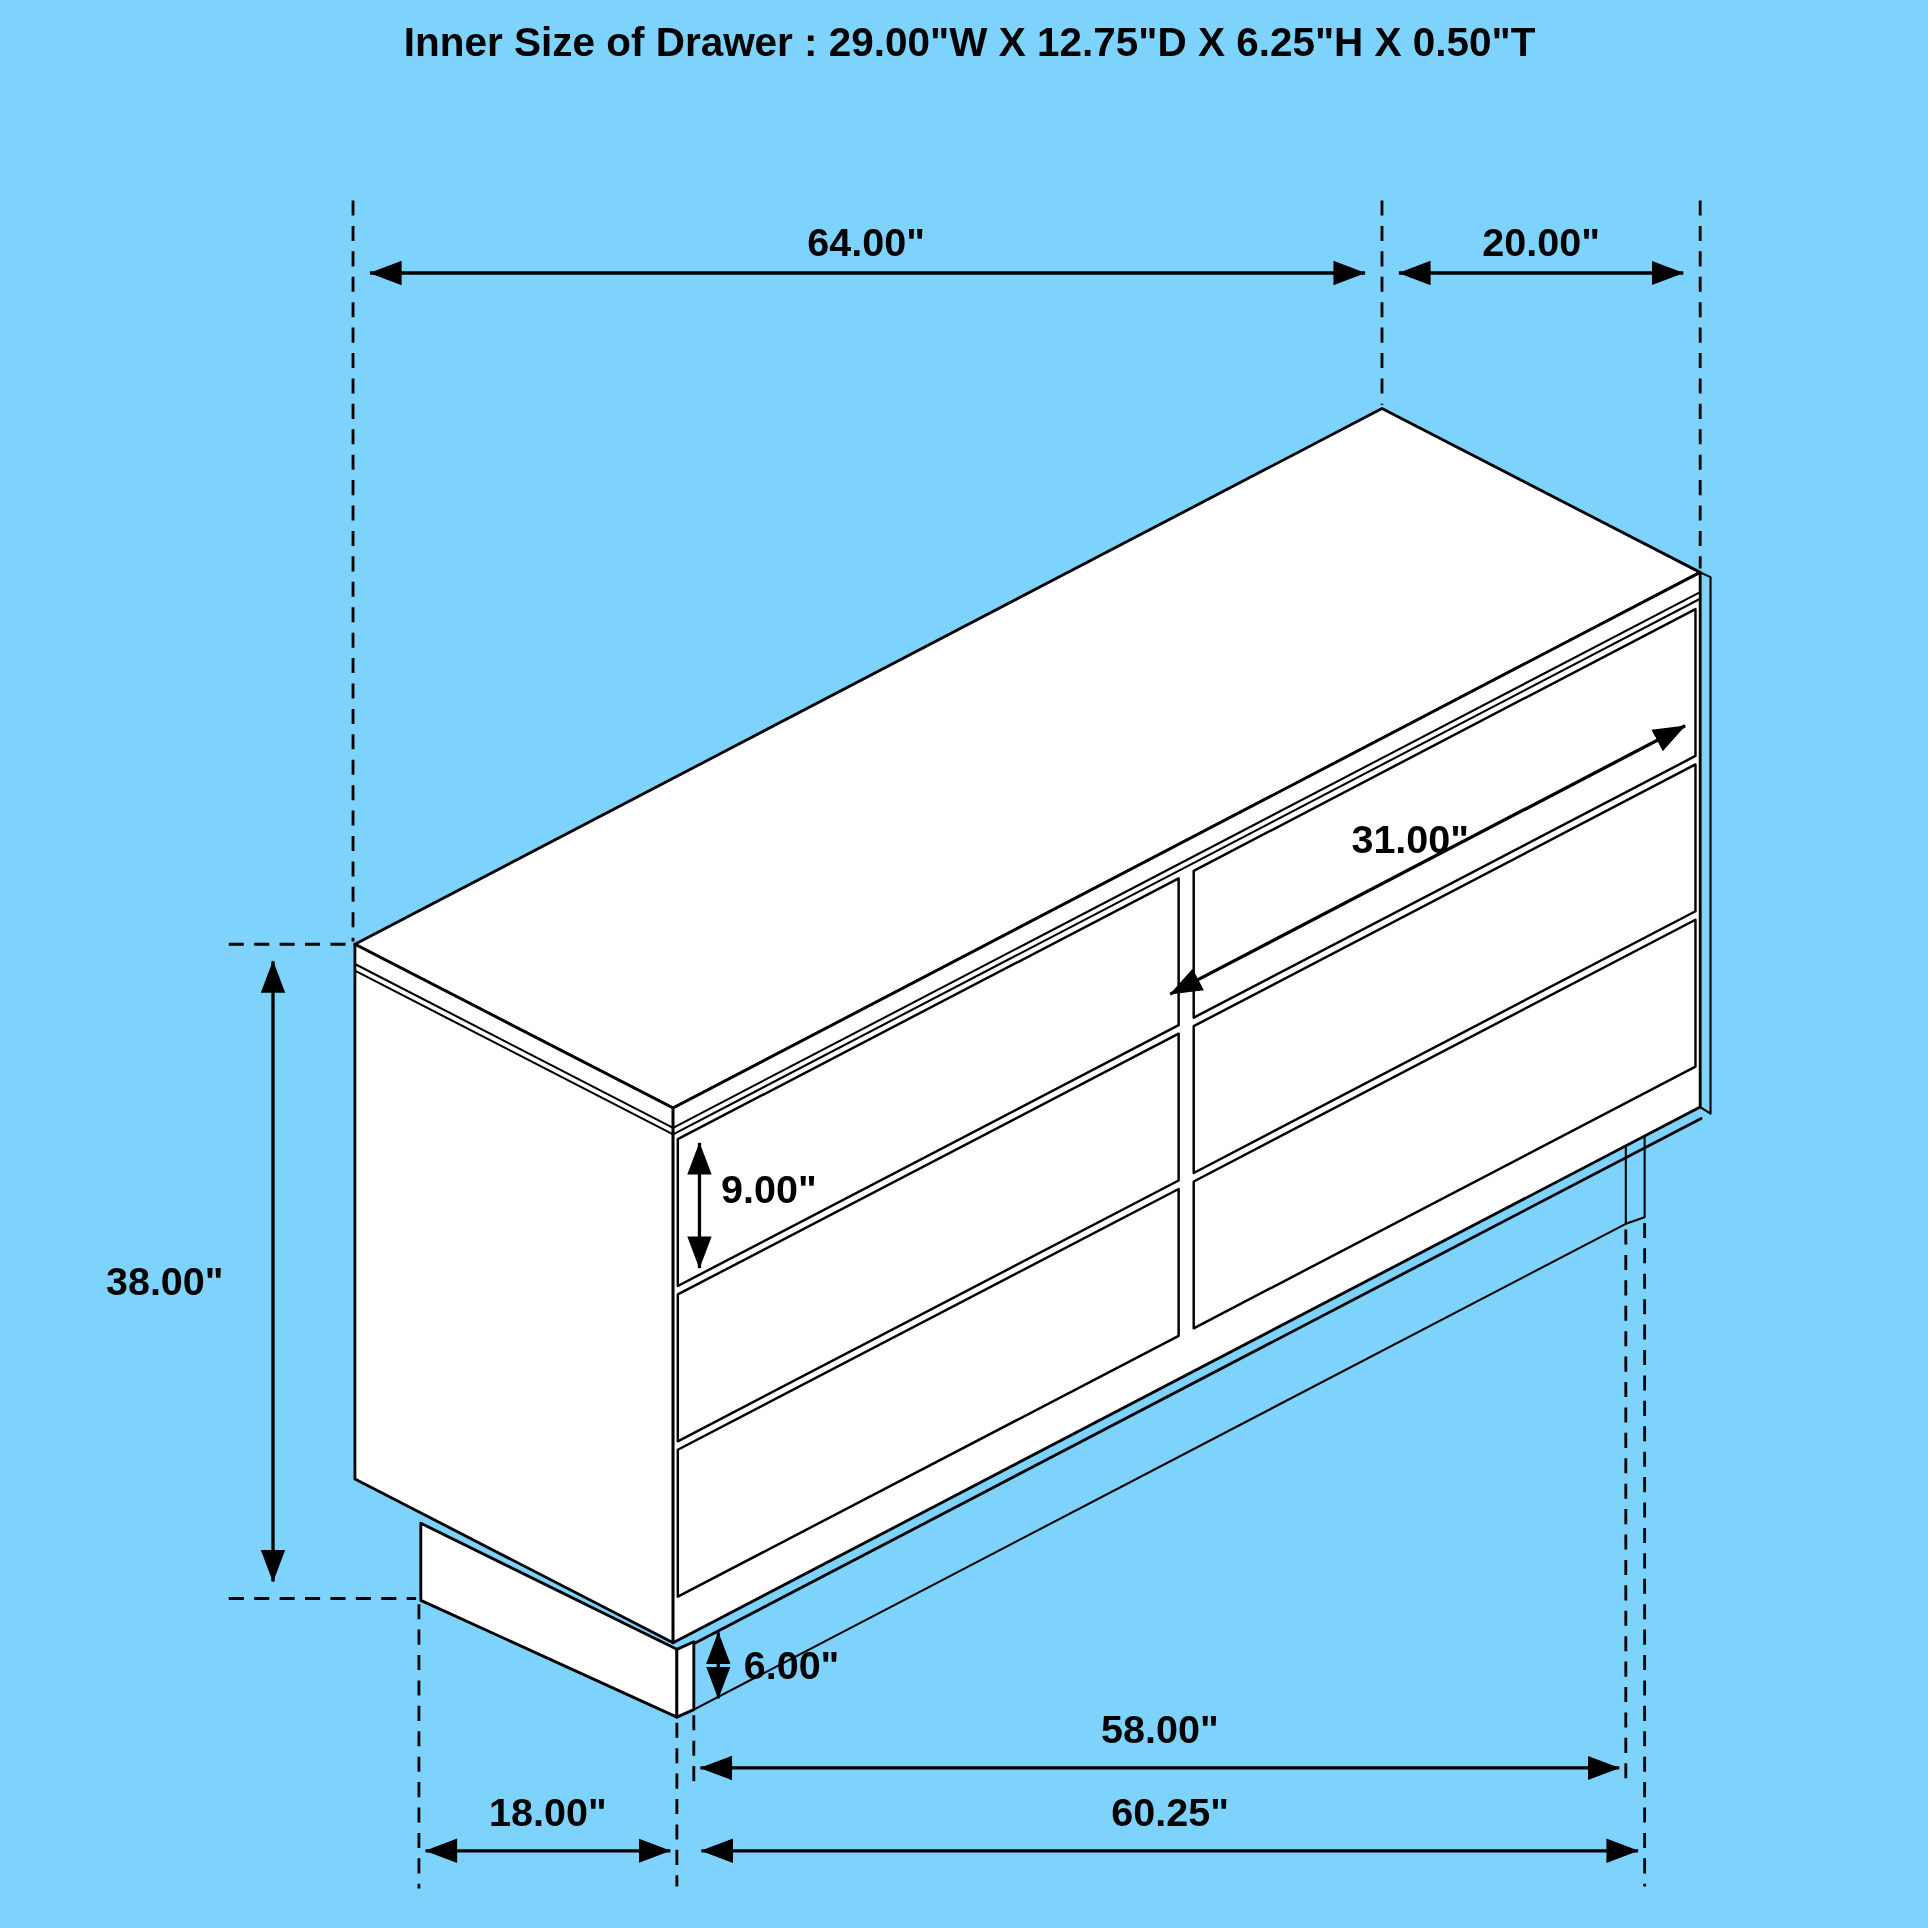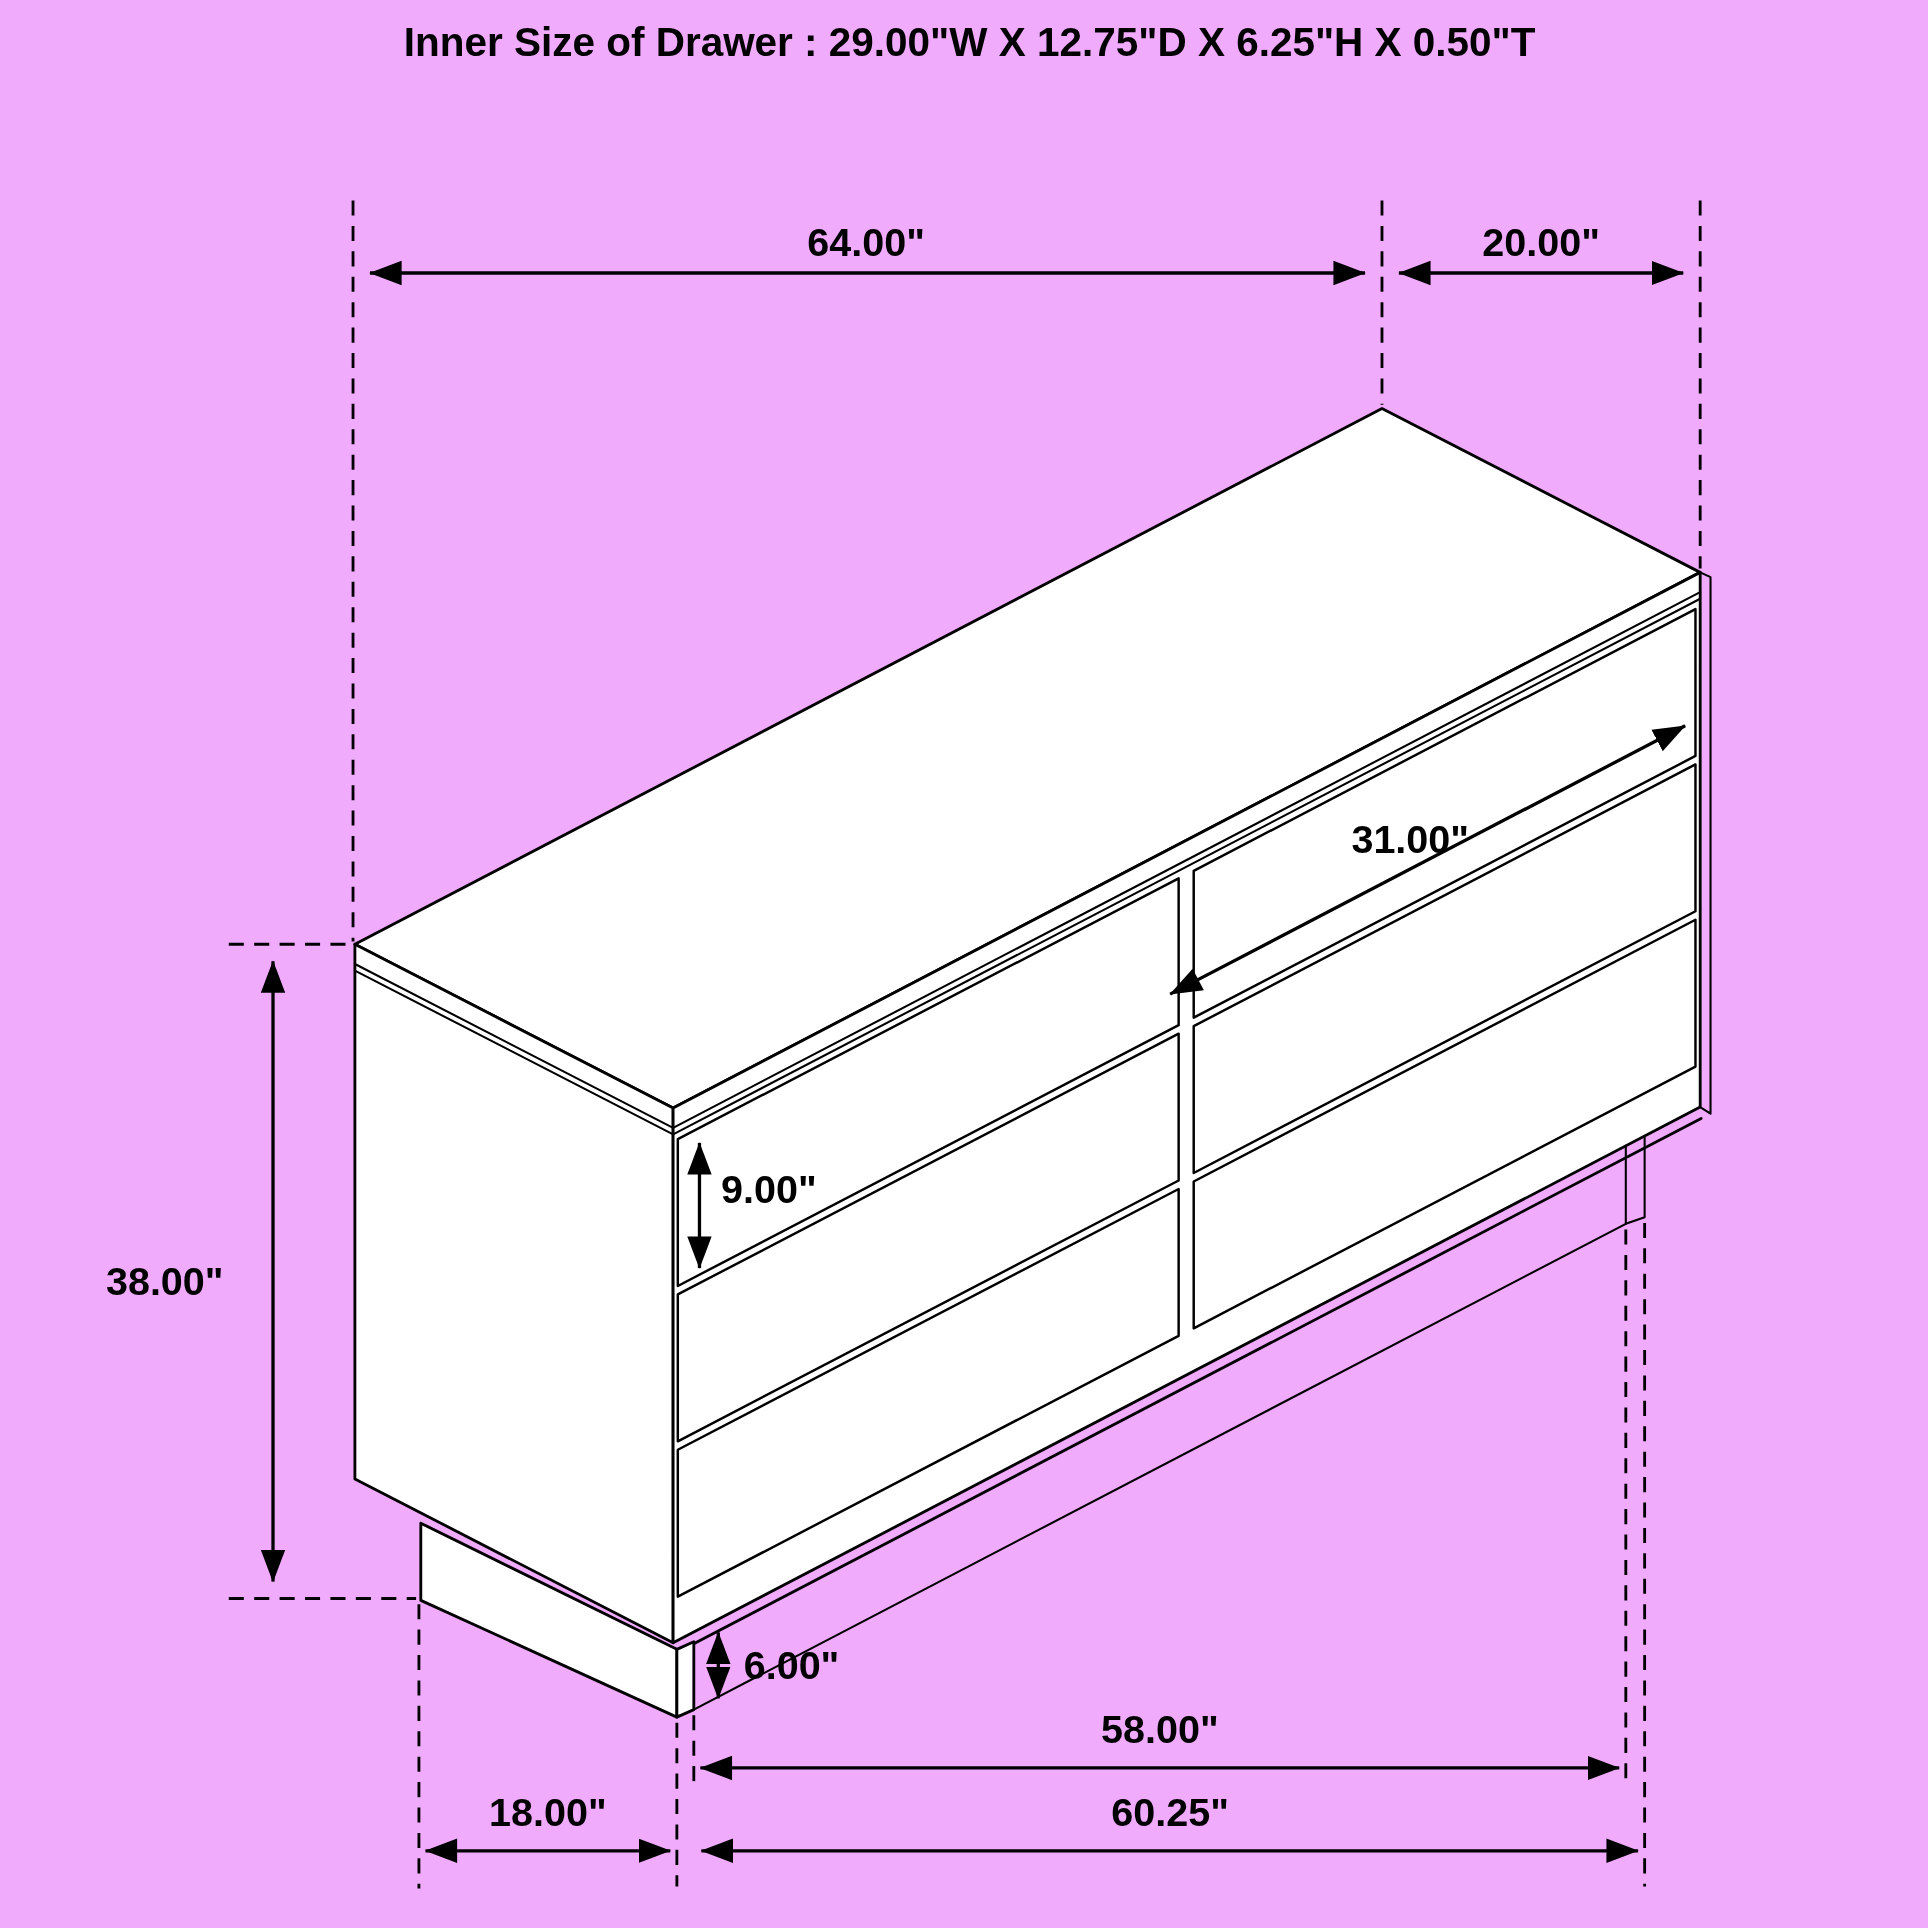--- a/index.html
+++ b/index.html
@@ -1,16 +1,16 @@
 <!DOCTYPE html>
 <html style="font-size:15px"><head>
 <meta charset="utf-8">
 <style>
   html,body{margin:0;padding:0;background:#ffffff;}
-  .stage{width:1928px;height:1928px;position:relative;background:#f0abfc;overflow:hidden;}
+  .stage{width:1928px;height:1928px;position:relative;background:#7dd3fc;overflow:hidden;}
   svg{display:block;}
   svg .ln{fill:none;stroke:#000000;stroke-width:3;stroke-linejoin:round;stroke-linecap:round;}
   svg .thin{stroke-width:2.2;}
   svg .drawer{fill:#ffffff;stroke:#000000;stroke-width:2.6;stroke-linejoin:round;}
   svg .face{fill:#ffffff;stroke:#000000;stroke-width:3;stroke-linejoin:round;}
   svg .dash{fill:none;stroke:#000000;stroke-width:3;stroke-dasharray:16 11;stroke-linecap:butt;}
   svg .dim{fill:none;stroke:#000000;stroke-width:3.5;stroke-linecap:butt;}
   svg text{font:bold 42px "Liberation Sans","DejaVu Sans",sans-serif;fill:#000000;}
   svg text.title{font-size:43px;text-anchor:middle;}
   svg text.mid{text-anchor:middle;}

